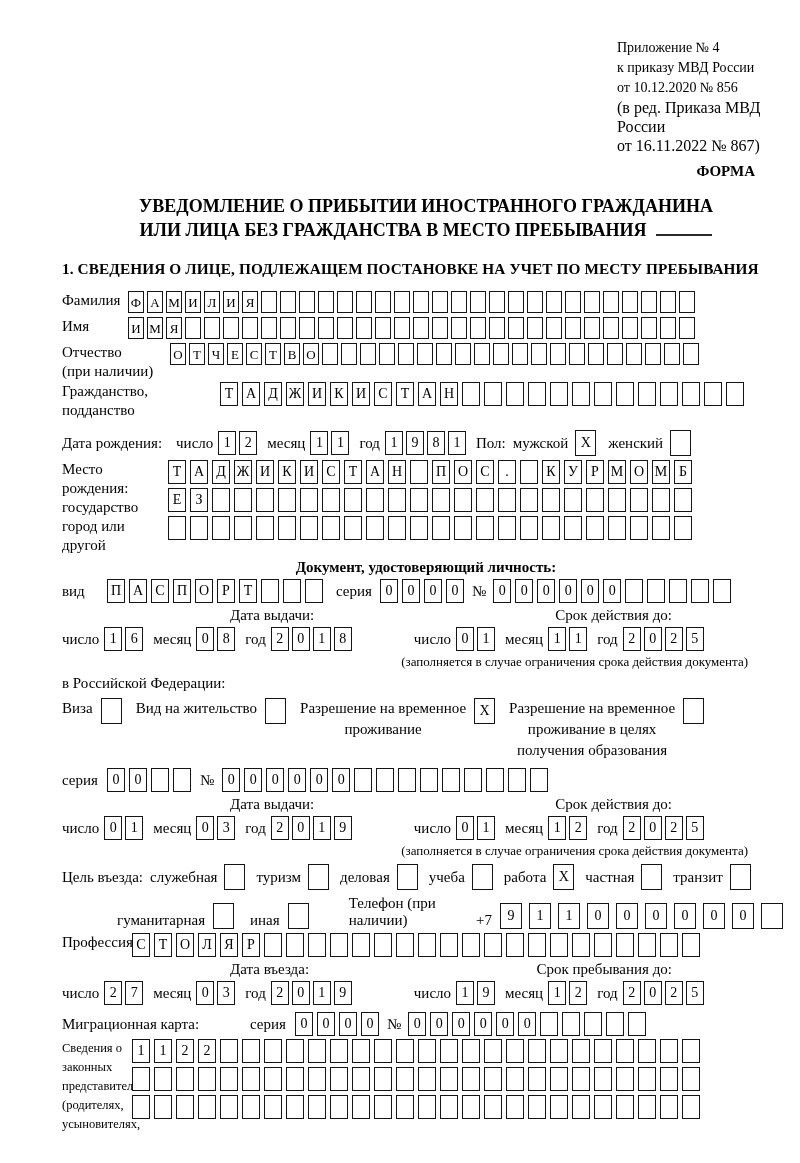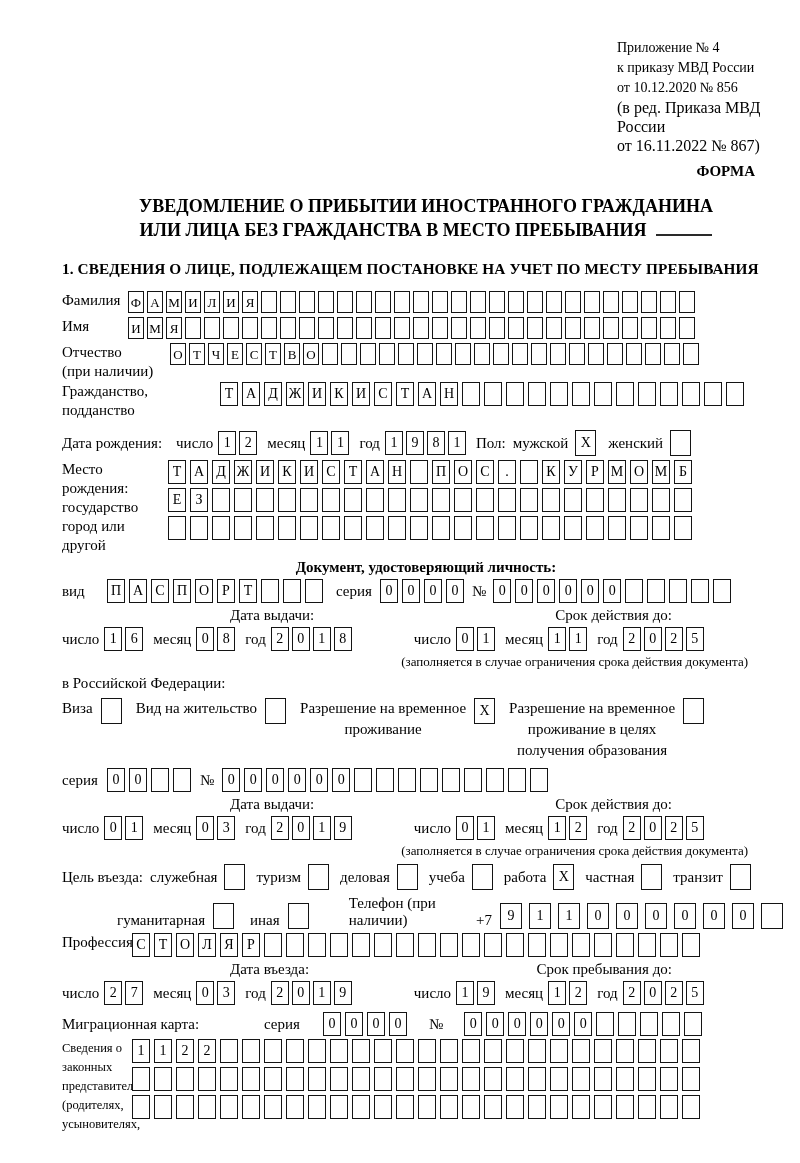--- a/index.html
+++ b/index.html
@@ -55,21 +55,21 @@
   
   .purpose{display:flex;align-items:center;margin-top:4px;}
   .purpose .t{margin-right:7px;}
   .purpose .cbox{margin-right:11px;}
   .purpose2{display:flex;align-items:flex-end;margin-top:5px;margin-left:55px;}
   .purpose2 .t{margin-right:8px;}
   .purpose2 .cbox{margin-right:16px;}
   .phone-lab{margin-left:24px;margin-right:22px;}
   .plus7{margin-right:8px;}
   
-  .mig{display:flex;align-items:center;margin-top:7px;gap:14px;}
+  .mig{display:flex;align-items:center;margin-top:7px;}
   .mig .mlab{width:188px;flex:none;}
   .mig .slab{margin-right:9px;}
   .mig .nlab{margin:0 7px 0 4px;}
   .seria-row{display:flex;align-items:center;margin-top:7px;}
   .seria-row .slab{width:45px;flex:none;}
   .seria-row .nlab{margin:0 8px 0 5px;}
   .vid{display:flex;align-items:center;margin-top:3px;}
   .vid .vlab{width:45px;flex:none;}
   .vid .slab{margin:0 8px 0 9px;}
   .vid .nlab{margin:0 7px 0 4px;}

